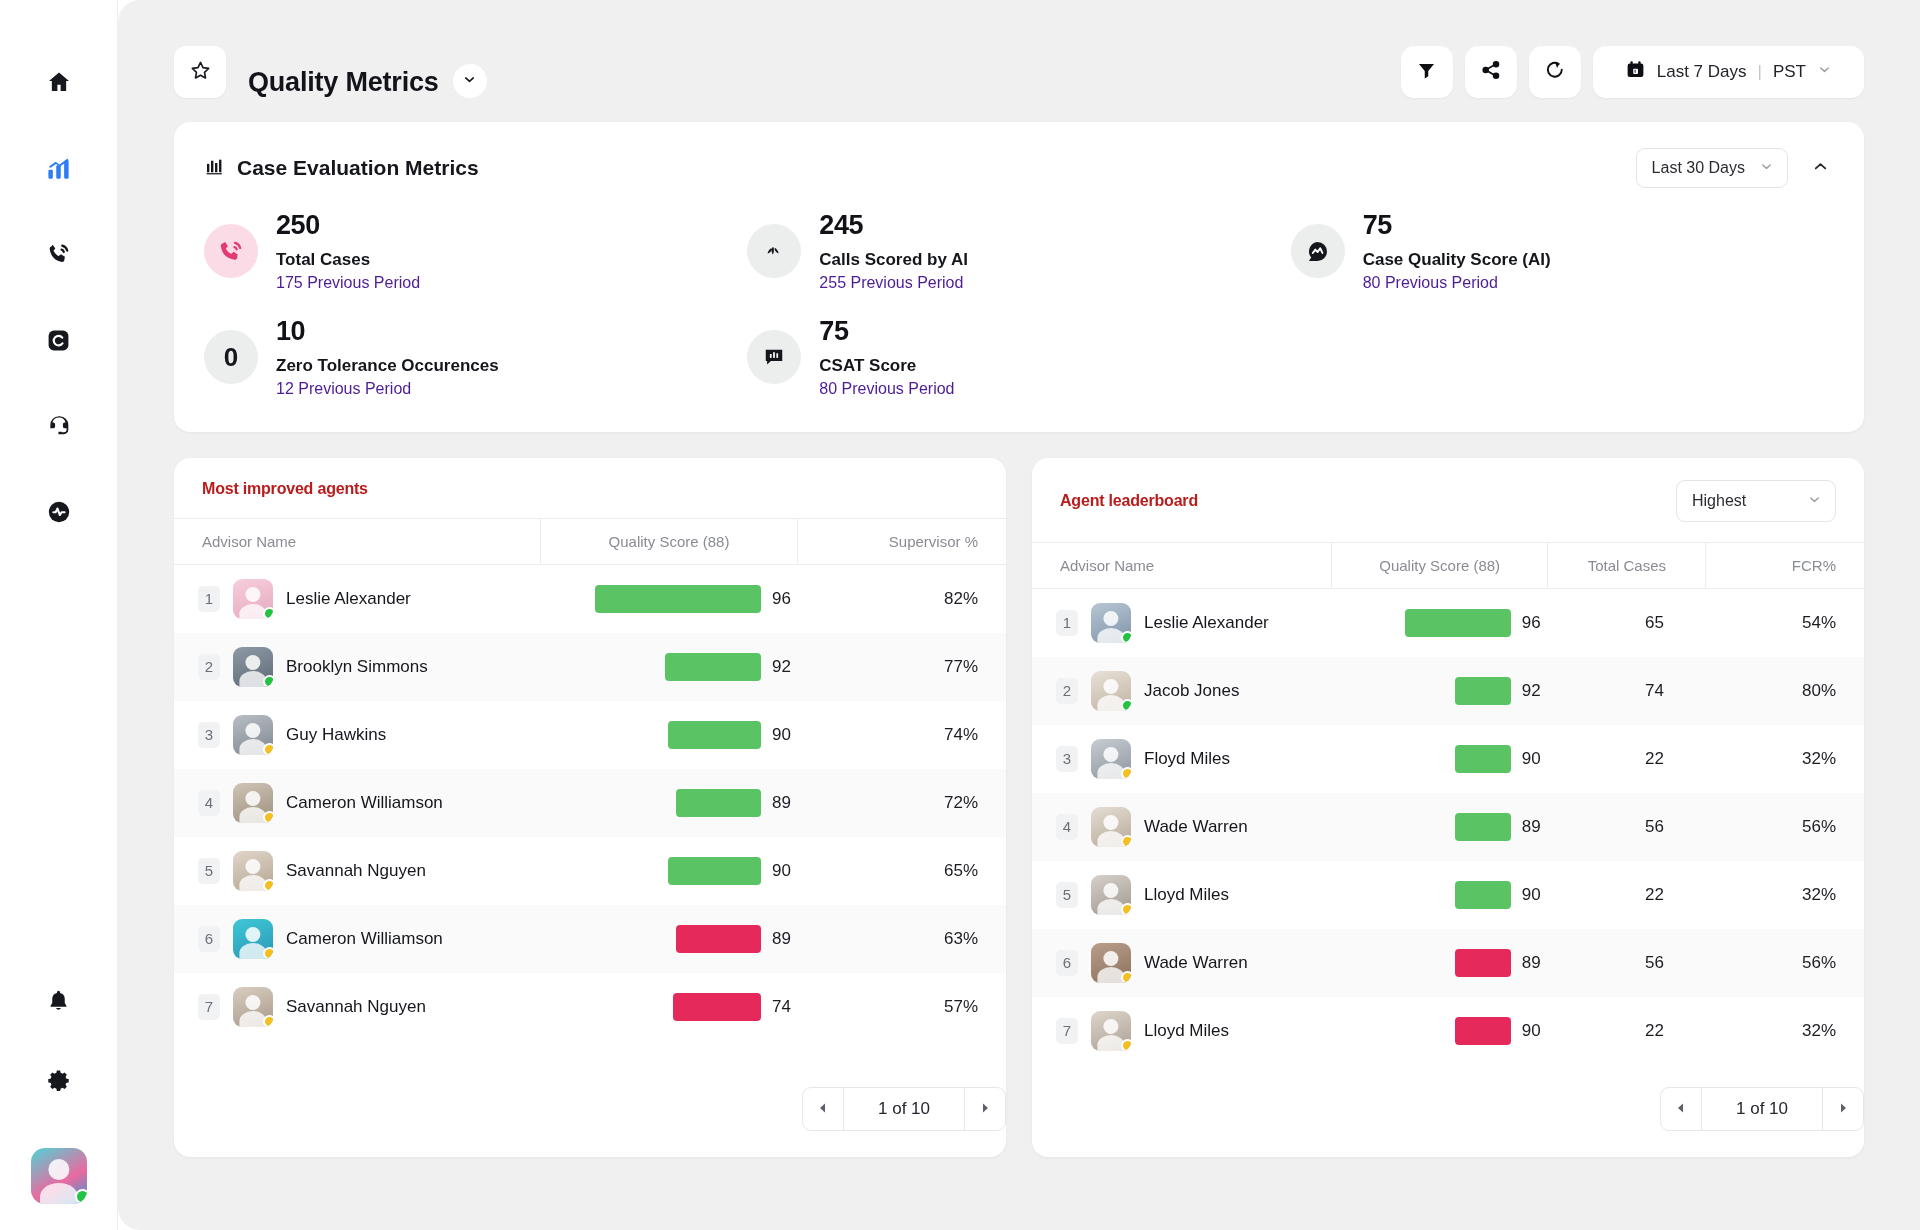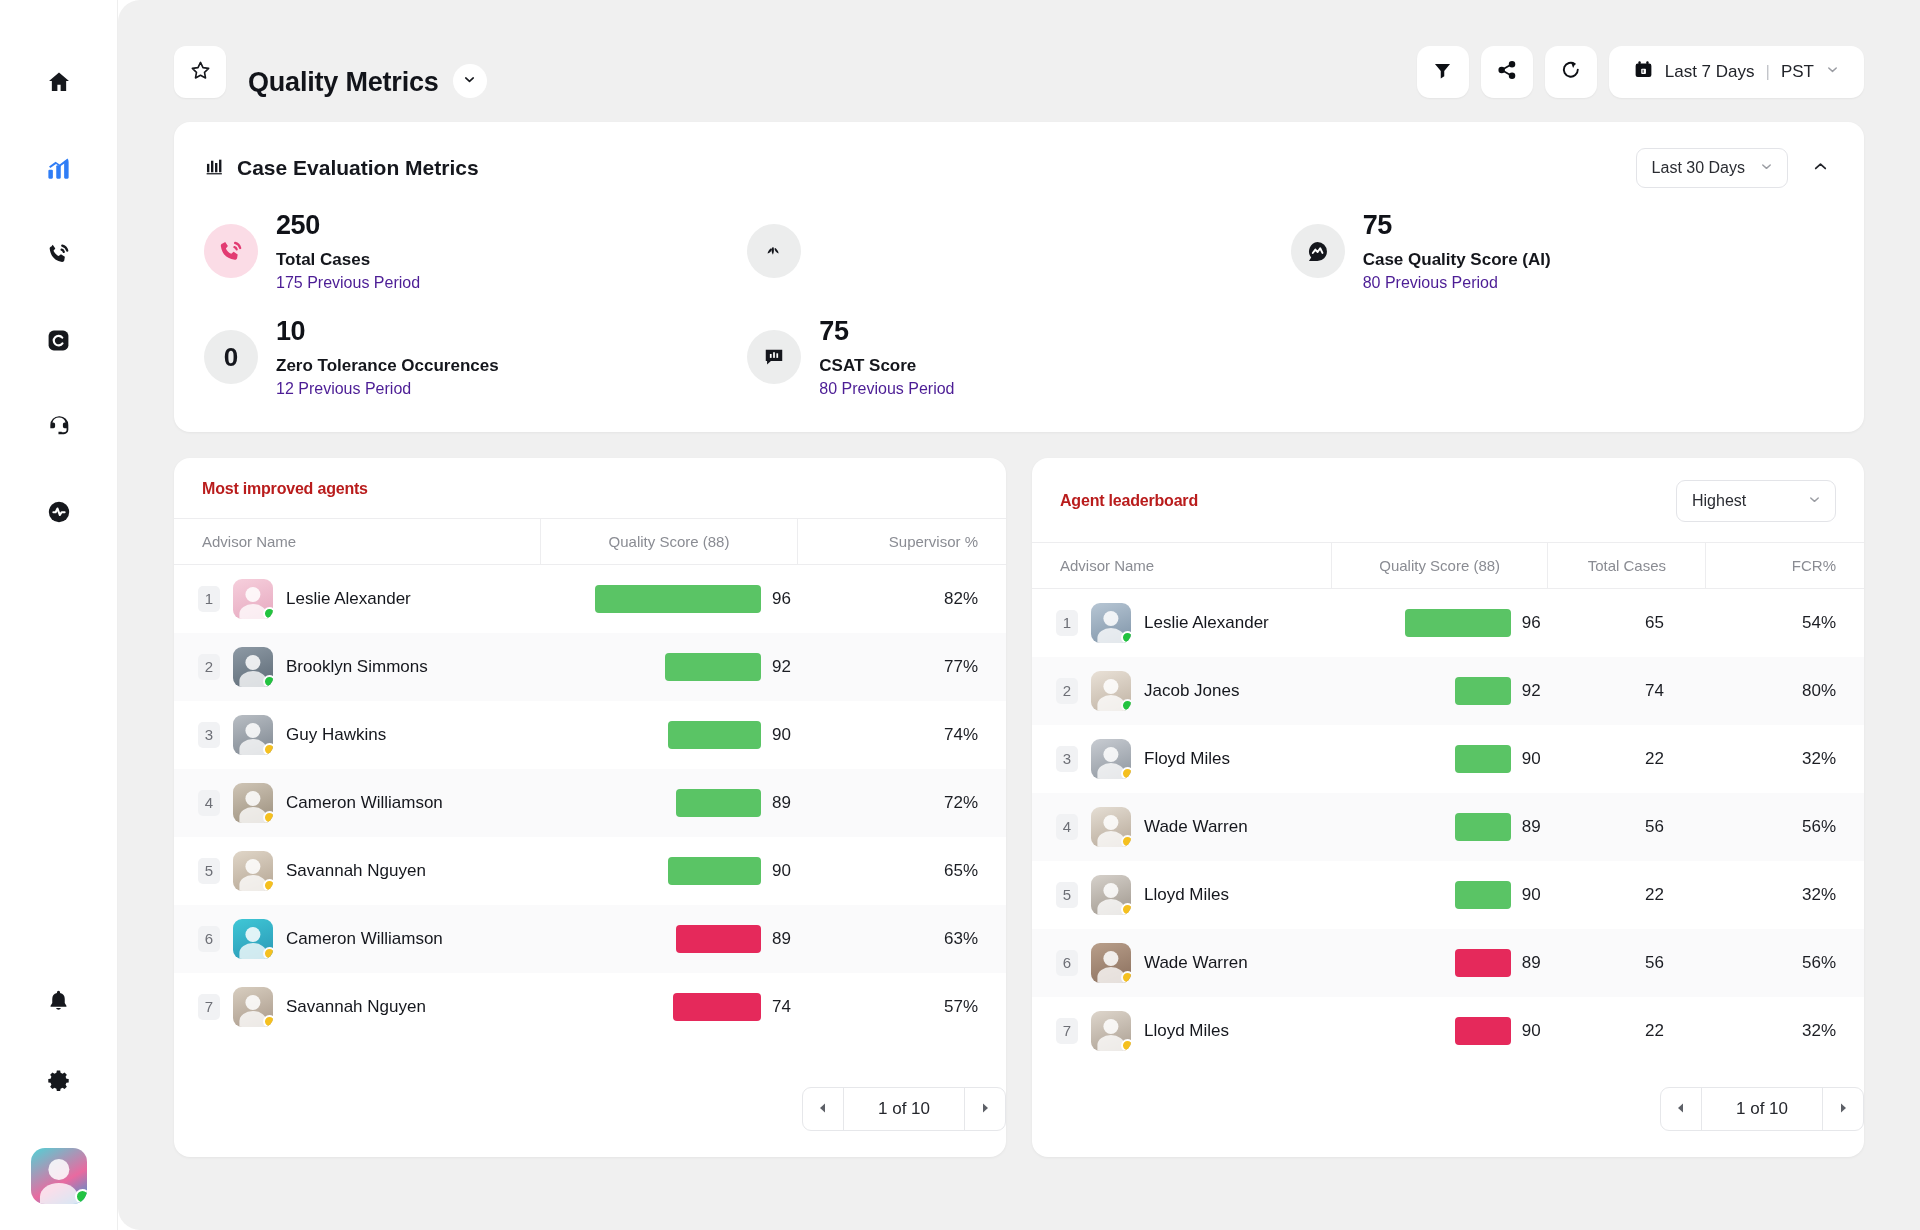--- a/index.html
+++ b/index.html
@@ -75,21 +75,21 @@
   }
   .topbar-right { margin-left: auto; display: flex; align-items: center; gap: 12px; }
   .icon-btn {
     width: 52px; height: 52px; background: #fff; border-radius: 13px;
     display: flex; align-items: center; justify-content: center;
     cursor: pointer; box-shadow: 0 1px 2px rgba(0,0,0,.05);
   }
   .date-pill {
     height: 52px; background: #fff; border-radius: 13px;
     display: flex; align-items: center; gap: 11px;
-    padding: 0 24px; cursor: pointer; box-shadow: 0 1px 2px rgba(0,0,0,.05);
+    padding: 0 32px; cursor: pointer; box-shadow: 0 1px 2px rgba(0,0,0,.05);
     font-size: 17px; color: #22242a;
   }
   .date-pill .sep { color: #c3c5ca; }
 
   
   .card {
     background: #fff; border-radius: 16px;
     box-shadow: 0 1px 3px rgba(0,0,0,.05);
   }
   .metrics-card { padding: 26px 30px 34px 30px; margin-bottom: 26px; }
@@ -419,20 +419,27 @@
           </div>
         </div>
 
         <div class="metric">
           <div class="metric-icon">
             <svg width="26" height="26" viewBox="0 0 24 24" fill="#15171d">
               <path d="M11.6 8.6c.6 2.3.4 4.6-.6 6.8-1.3-2-1.6-4.3-.8-6.6z"></path>
               <path d="M13.3 9.3c1.6 1.3 2.6 3 3 5-2-.7-3.4-2.2-4-4.3z"></path>
               <path d="M9.2 9.5c-1.6 1.2-2.7 2.9-3.2 4.8 2-.6 3.5-2 4.2-4z"></path>
             </svg>
+          </div>
+          <div>
+            <div class="metric-line1">
+              <span class="metric-value">245</span>
+              <span class="metric-label">Calls Scored by AI</span>
+            </div>
+            <div class="metric-sub">255 Previous Period</div>
           </div>
         </div>
 
         <div class="metric">
           <div class="metric-icon">
             <svg width="27" height="27" viewBox="0 0 24 24">
               <path d="M12 3.6a8.4 8.4 0 0 1 8.4 8.4 8.4 8.4 0 0 1-8.4 8.4H4.4l2-3.1A8.4 8.4 0 0 1 12 3.6z" fill="#15171d"></path>
               <path d="M7.8 13.3l2.3-3 2 2.2 2.3-3.4 2 4.2" stroke="#fff" stroke-width="1.7" fill="none" stroke-linecap="round" stroke-linejoin="round"></path>
             </svg>
           </div>

